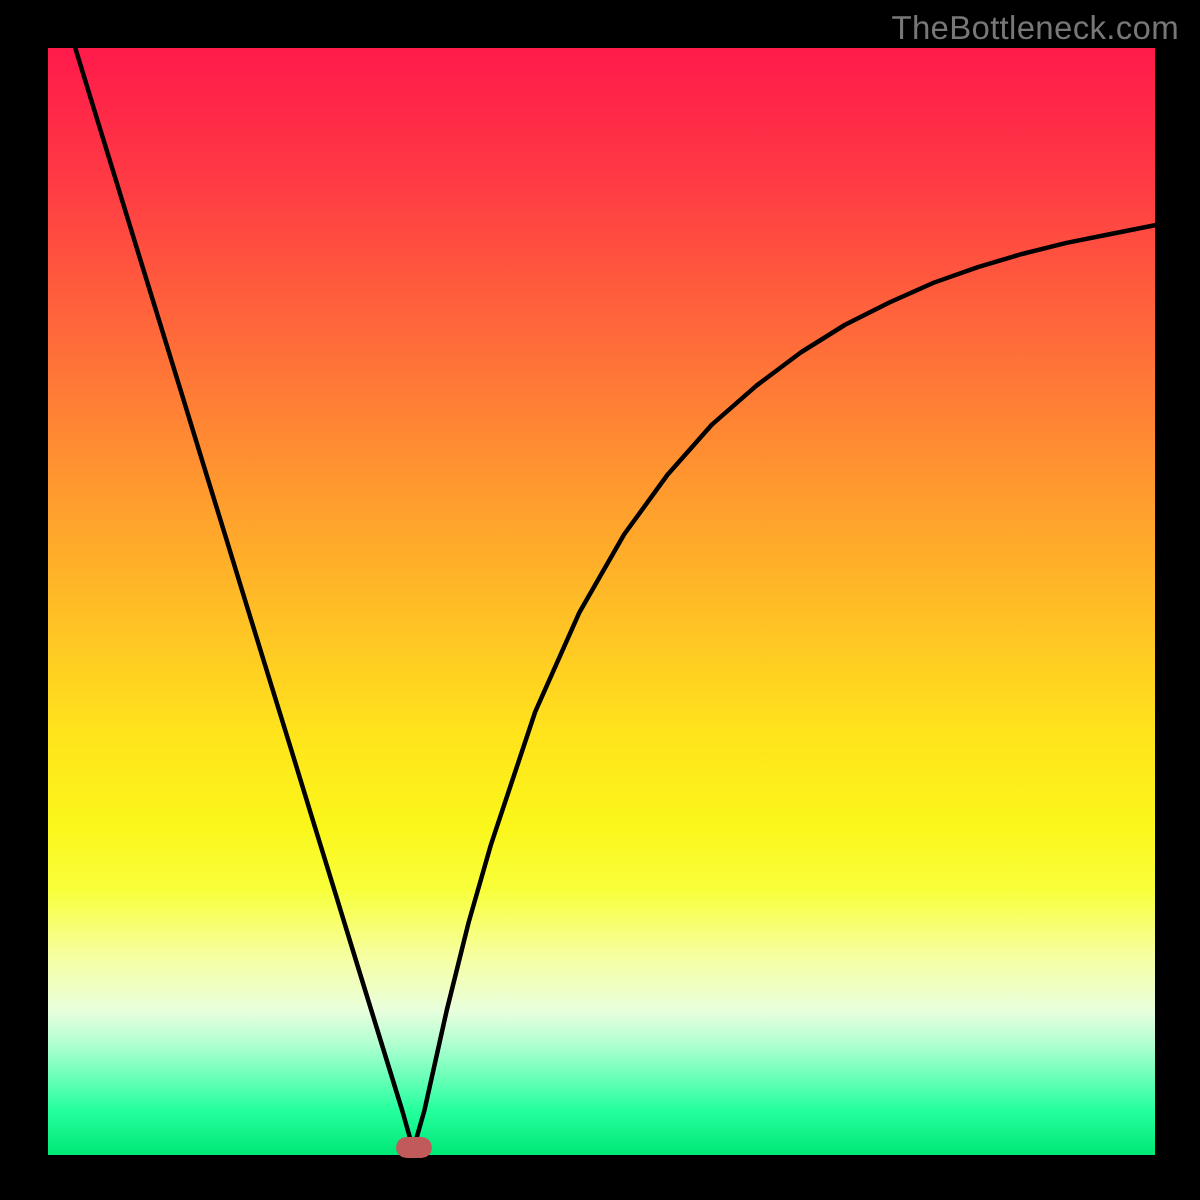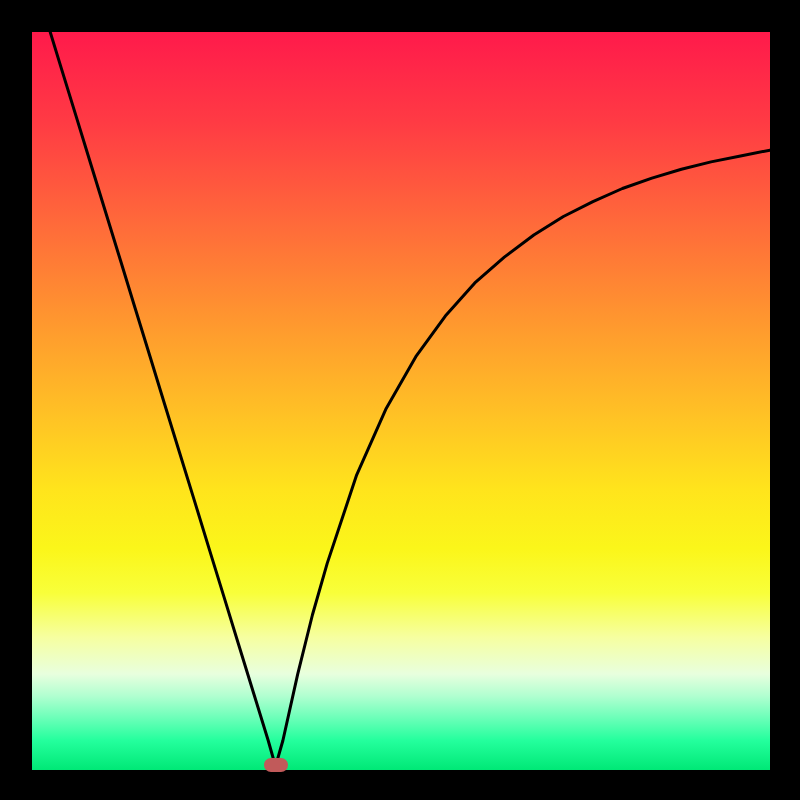--- a/index.html
+++ b/index.html
@@ -21,20 +21,21 @@
  #6affb8 93%,
  #24ff9d 96%,
  #00e876 100%)}
 .curve{position:absolute;left:0;top:0}
 .marker{position:absolute;width:24px;height:14px;border-radius:7px;background:#c15a5a;transform:translate(-50%,-50%)}
 </style>
 </head>
 <body>
 
 <div class="wrap">
+  <div class="wm">TheBottleneck.com</div>
   <div class="plotbox">
     <div class="grad"></div>
     <svg class="curve" width="738" height="738">
       <path id="curvePath" fill="none" stroke="#000" stroke-width="3" stroke-linejoin="round" stroke-linecap="round" d="M0.0 -59.0 L14.8 -11.1 L29.5 36.9 L44.3 84.9 L59.0 132.8 L73.8 180.8 L88.6 228.8 L103.3 276.8 L118.1 324.7 L132.8 372.7 L147.6 420.7 L162.4 468.6 L177.1 516.6 L191.9 564.6 L206.6 612.5 L221.4 660.5 L236.2 708.5 L243.5 734.3 L250.9 708.5 L265.7 642.1 L280.4 583.0 L295.2 531.4 L324.7 442.8 L354.2 376.4 L383.8 324.7 L413.3 284.1 L442.8 250.9 L472.3 225.1 L501.8 203.0 L531.4 184.5 L560.9 169.7 L590.4 156.5 L619.9 146.1 L649.4 137.3 L679.0 129.9 L708.5 124.0 L738.0 118.1 "></path>
     </svg>
     <div id="marker" class="marker" style="left: 243.54px; top: 732.834px; background: rgb(193, 90, 90);"></div>
   </div>
 </div>
 
 </body></html>

